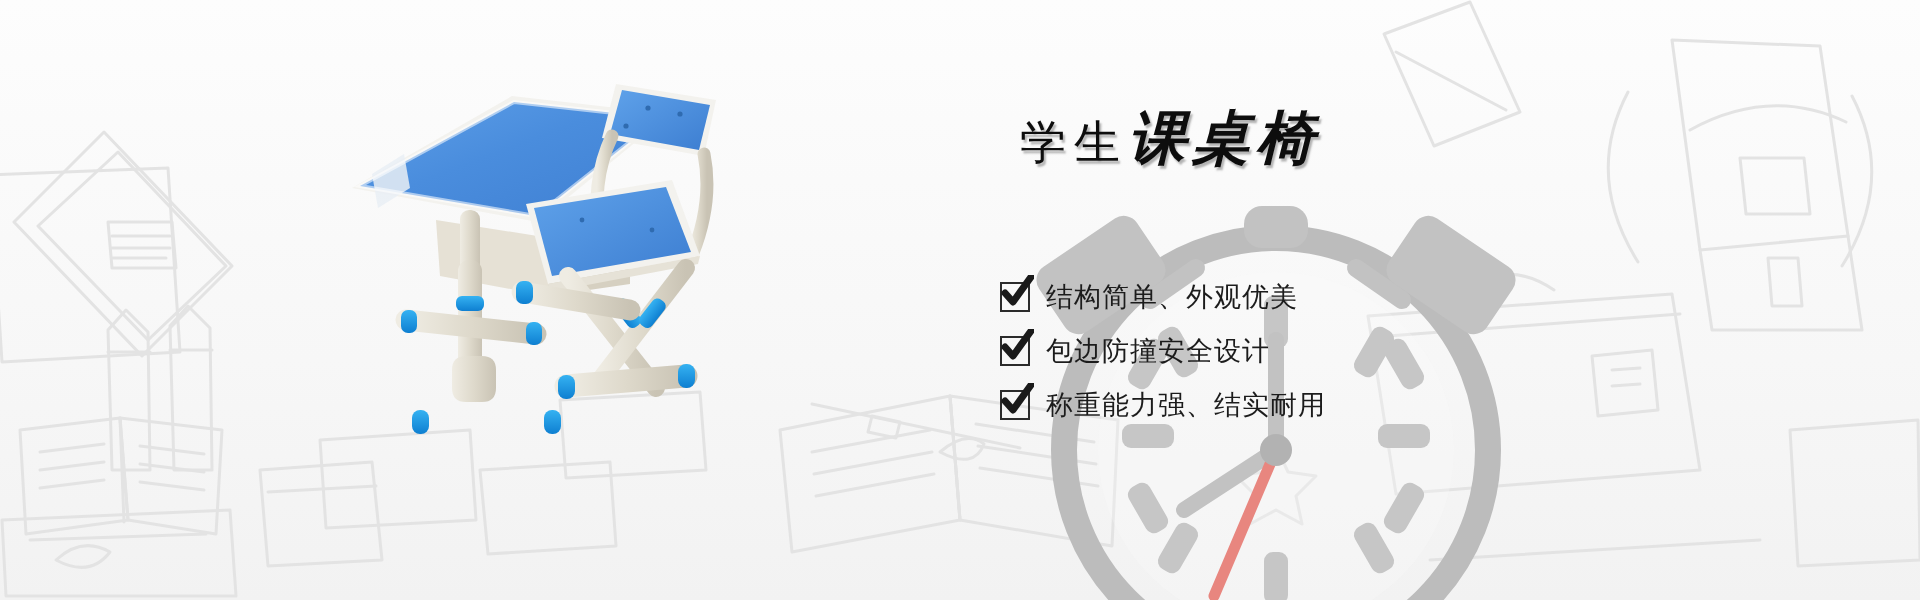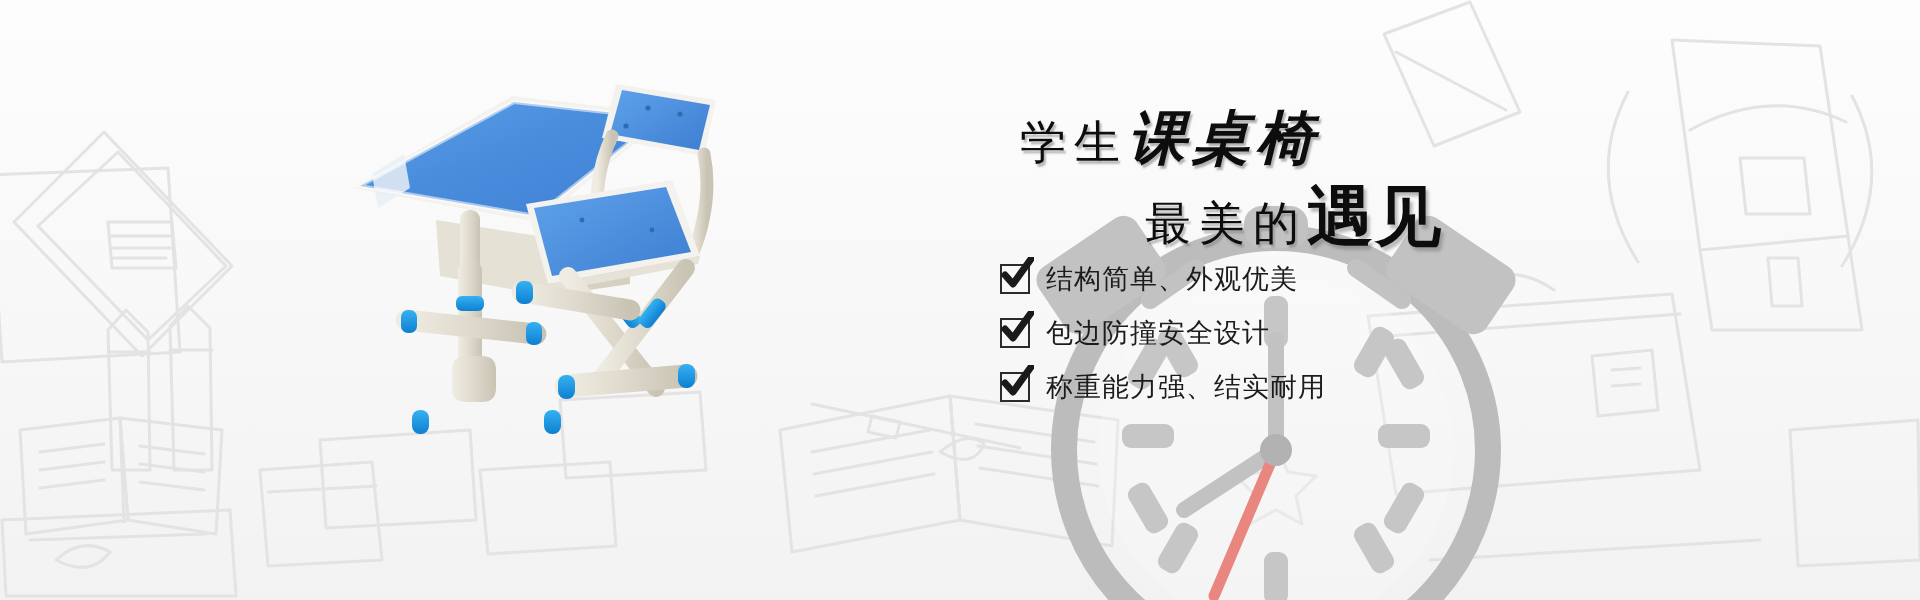--- a/index.html
+++ b/index.html
@@ -43,21 +43,21 @@
   .hl-line2 .soft{
     font-size:46px;letter-spacing:8px;font-weight:400;
     text-shadow:2px 3px 2px rgba(120,120,120,.5);
   }
   .hl-line2 .huge{
     font-size:66px;letter-spacing:2px;font-weight:700;
     font-family:"Liberation Sans","DejaVu Sans",sans-serif;
     text-shadow:3px 4px 3px rgba(110,110,110,.45);
   }
 
-  .features{margin-top:6px;}
+  .features{margin-top:24px;}
   .feature{
     display:flex;align-items:center;
     height:46px;margin-bottom:8px;
   }
   .check-box{
     width:26px;height:26px;flex:0 0 26px;
     border:2px solid #2b2b2b;background:transparent;
     position:relative;margin-right:16px;
   }
   .check-box svg{position:absolute;left:-2px;top:-9px;width:34px;height:34px;}
@@ -251,23 +251,20 @@
       <rect x="378" y="294" width="17" height="24" rx="8" fill="url(#blueRing)"></rect>
     </svg>
   </div>
 
   <div class="copy">
 
     <div class="headline">
       <div class="hl-line1">
         <span class="soft">学生</span><span class="strong">课桌椅</span>
       </div>
-      <div class="hl-line2">
-        <span class="soft">最美的</span><span class="huge">遇见</span>
-      </div>
     </div>
 
     <div class="features">
 
       <div class="feature">
         <span class="check-box">
           <svg viewBox="0 0 34 34" xmlns="http://www.w3.org/2000/svg">
             <path d="M5 18 L13 27 L31 2" fill="none" stroke="#1a1a1a" stroke-width="7" stroke-linecap="round" stroke-linejoin="round"></path>
           </svg>
         </span>

